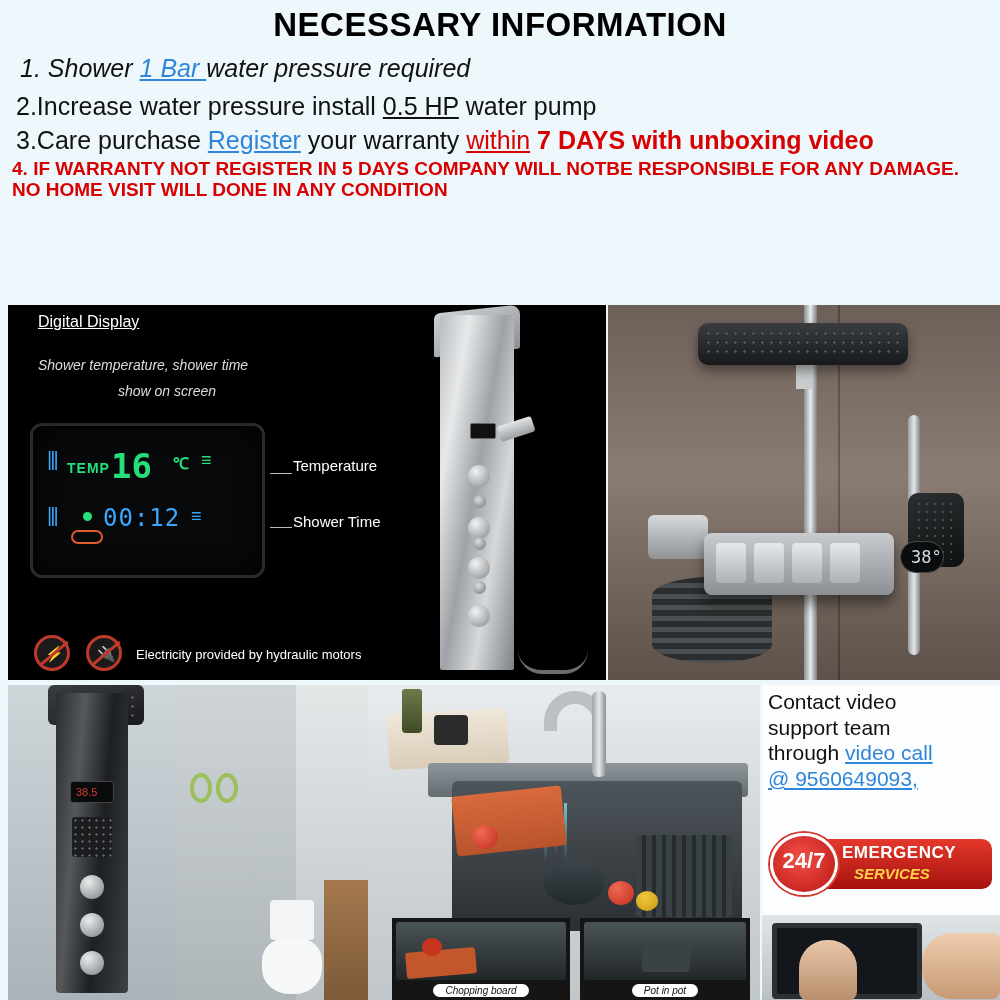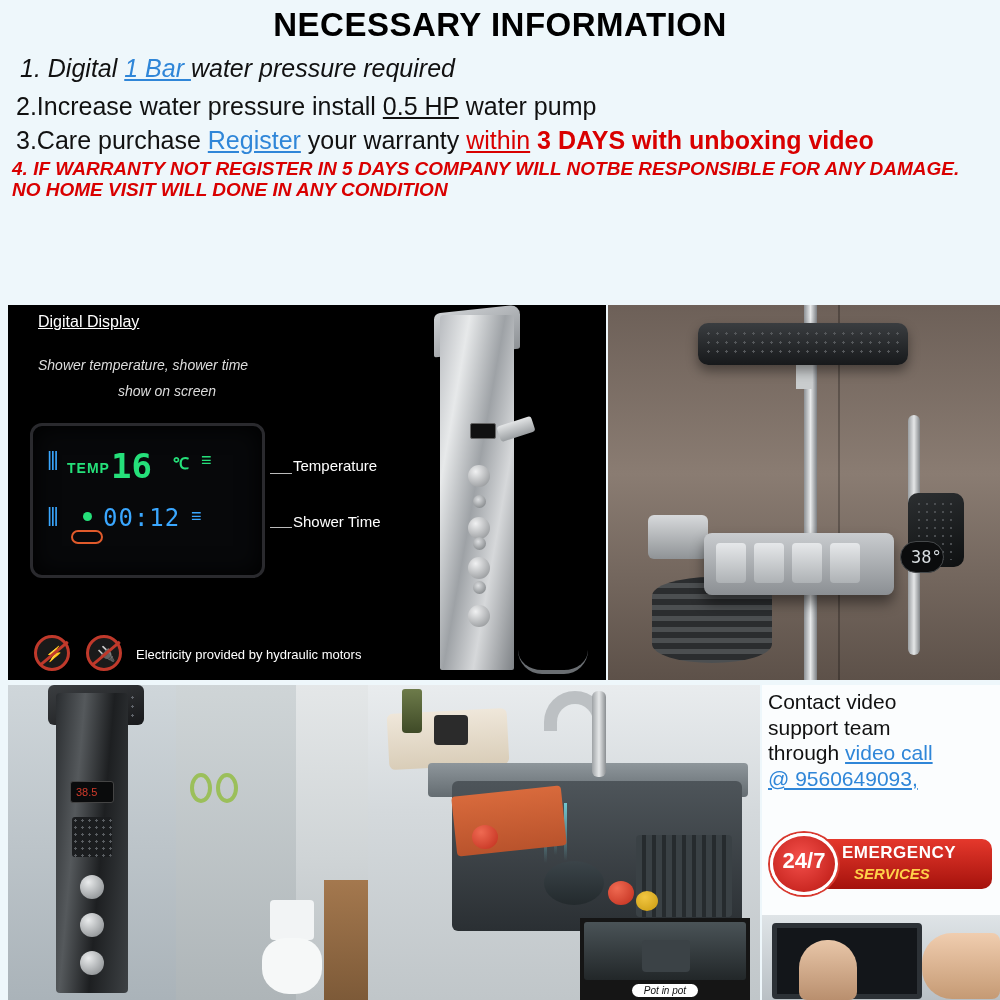--- a/index.html
+++ b/index.html
@@ -34,21 +34,21 @@
     margin-bottom: 10px;
   }
   .line {
     color: #111;
     line-height: 1.18;
     white-space: normal;
   }
   .l1 { font-size: 25px; font-style: italic; padding-left: 12px; margin-bottom: 8px; }
   .l2 { font-size: 25px; padding-left: 8px; margin-bottom: 5px; }
   .l3 { font-size: 25px; padding-left: 8px; margin-bottom: 2px; }
-  .l4 { font-size: 19px; font-weight: bold; color: #d90000; padding-left: 4px; line-height: 1.12; margin-bottom: 20px; font-style: italic;}
+  .l4 { font-size: 19px; font-weight: bold; color: #d90000; padding-left: 4px; line-height: 1.12; margin-bottom: 20px;}
   .l5 { font-size: 25px; padding-left: 8px; }
 
   .u { text-decoration: underline; }
   .bluelink { color: #2f86d8; text-decoration: underline; }
   .red { color: #d90000; }
   .redbold { color: #d90000; font-weight: bold; }
 
   
   .grid { position: absolute; left: 0; top: 305px; width: 1000px; height: 695px; }
 
@@ -194,29 +194,29 @@
 </head>
 <body>
 
 <div id="page">
 
   <div class="textblock">
     <div class="title">NECESSARY INFORMATION</div>
 
     <div class="line l1">
       <span>1.</span>
-      <span>Digital </span><span class="bluelink">1 Bar </span><span>water pressure required</span>
+      <span>Shower </span><span class="bluelink">1 Bar </span><span>water pressure required</span>
     </div>
 
     <div class="line l2">
       <span>2.</span><span>Increase water pressure install </span><span class="u">0.5 HP</span><span> water pump</span>
     </div>
 
     <div class="line l3">
-      <span>3.</span><span>Care purchase </span><span class="bluelink">Register</span><span> your warranty </span><span class="red u">within</span><span class="redbold"> 3 DAYS with unboxing video</span>
+      <span>3.</span><span>Care purchase </span><span class="bluelink">Register</span><span> your warranty </span><span class="red u">within</span><span class="redbold"> 7 DAYS with unboxing video</span>
     </div>
 
     <div class="line l4">
       <span>4.</span>
       <span>IF WARRANTY NOT REGISTER IN 5 DAYS COMPANY WILL NOTBE RESPONSIBLE FOR ANY DAMAGE. NO HOME VISIT WILL DONE IN ANY CONDITION</span>
     </div>
 
   </div>
 
   <div class="grid">
@@ -328,20 +328,29 @@
       <div class="waterjet wj1"></div>
       <div class="waterjet wj2"></div>
       <div class="waterjet wj3"></div>
       <div class="sk-cut"></div>
       <div class="sk-tomato t1"></div>
       <div class="sk-plate"></div>
       <div class="sk-drain"></div>
       <div class="sk-tomato t2"></div>
       <div class="sk-pepper"></div>
 
+      <div class="sk-sub sub-a">
+        <div class="sub-img-a">
+          <div class="sub-board"></div>
+          <div class="sub-tomato"></div>
+        </div>
+        <div class="sub-cap">
+          <span class="cap-pill">Chopping board</span>
+        </div>
+      </div>
 
       <div class="sk-sub sub-b">
         <div class="sub-img-a">
           <div class="sub-pot"></div>
         </div>
         <div class="sub-cap">
           <span class="cap-pill">Pot in pot</span>
         </div>
       </div>
     </div>

